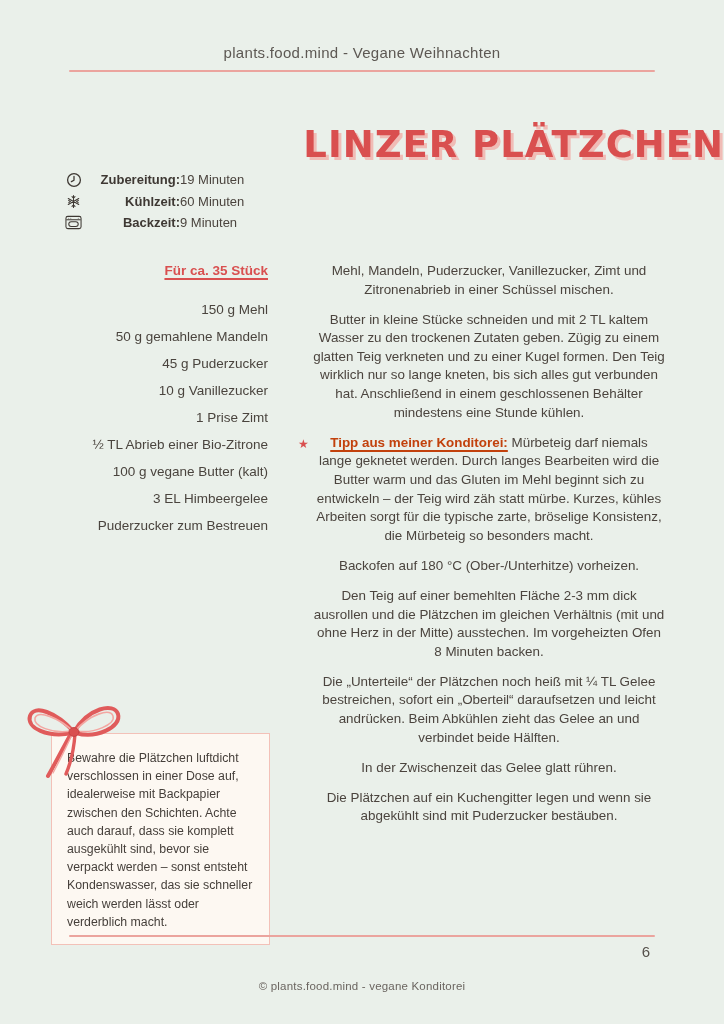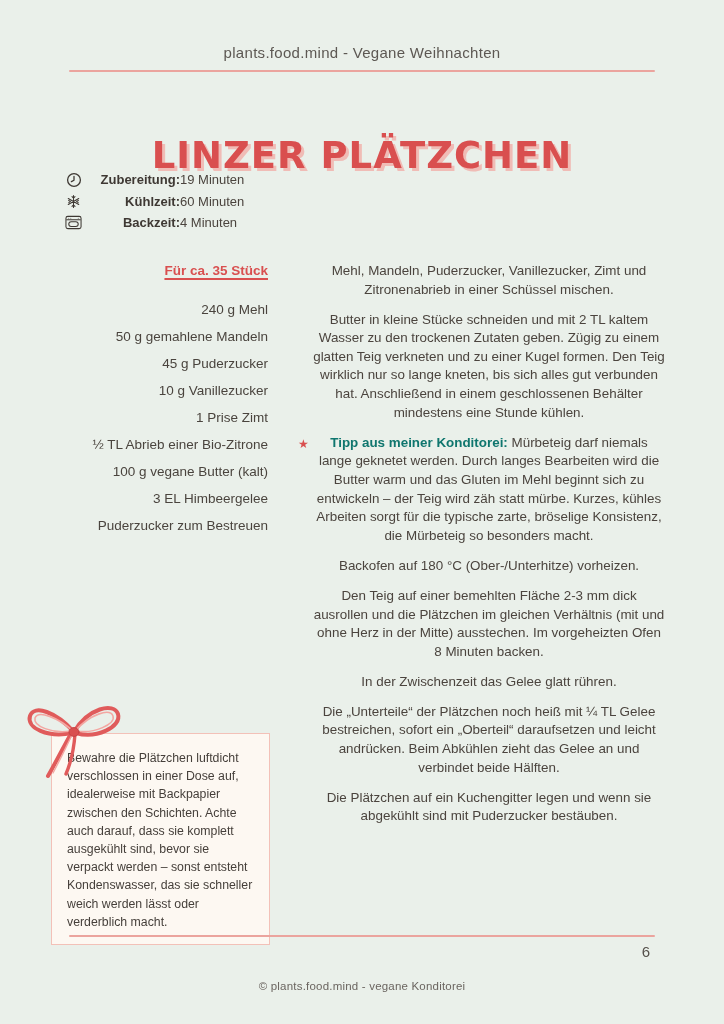--- a/index.html
+++ b/index.html
@@ -15,22 +15,22 @@
 
   .header-text{
     position:absolute;top:44px;left:0;width:100%;
     text-align:center;font-size:15px;letter-spacing:.3px;color:#5d5853;
   }
   .rule{position:absolute;left:69px;right:69px;height:2px;background:#eba49e;border-radius:1px;}
   .rule-top{top:70px;}
   .rule-bottom{top:935px;}
 
   .page-title{
-    position:absolute;top:109px;left:0;width:100%;
-    text-align:center;
+    position:absolute;top:98px;left:0;width:100%;
+    text-align:right;
     font-family:"DejaVu Sans",sans-serif;
     font-weight:bold;font-size:37px;letter-spacing:1px;
     color:#d94f4f;
     text-shadow:3px 3px 0 #f0bcb6;
   }
 
   .meta{position:absolute;top:169px;left:64px;}
   .meta-row{display:flex;align-items:center;height:21.5px;}
   .meta-icon{width:19px;height:16px;display:inline-flex;align-items:center;justify-content:center;margin-right:13px;}
   .meta-label{font-weight:bold;color:#3e3833;font-size:13px;width:84px;text-align:right;}
@@ -44,22 +44,22 @@
     text-decoration:underline;text-decoration-thickness:1.5px;text-underline-offset:3px;
     margin-bottom:18px;
   }
   .ingredient{font-size:13.5px;line-height:27px;color:#4a443e;}
 
   .instructions{position:absolute;top:262px;left:313px;width:352px;text-align:center;}
   .instructions p{margin:0 0 11.5px 0;font-size:13.4px;line-height:18.6px;color:#4b443e;}
   .tip{position:relative;}
   .tip-star{position:absolute;left:-15px;top:1px;color:#d94f4f;font-size:12px;}
   .tip-label{
-    color:#0f766e;font-weight:bold;
-    text-decoration-thickness:1.5px;text-underline-offset:3px;
+    color:#c2410c;font-weight:bold;
+    text-decoration:underline;text-decoration-thickness:1.5px;text-underline-offset:3px;
   }
 
   .storage-box{
     position:absolute;left:51px;top:733px;width:190px;
     background:#fdf8f2;border:1px solid #f3c1b8;
     padding:15px 12px 13px 15px;
     font-size:12.3px;line-height:18.2px;color:#453f3a;
   }
   .bow{position:absolute;left:22px;top:690px;width:104px;height:100px;z-index:2;}
 
@@ -107,45 +107,45 @@
         <svg width="17" height="15" viewBox="0 0 18 15" fill="none" stroke="#3e3833" stroke-width="1.1">
           <rect x="1" y="1" width="16" height="13" rx="2"></rect>
           <line x1="1.4" y1="4.6" x2="16.6" y2="4.6"></line>
           <circle cx="4" cy="2.9" r="0.5" fill="#3e3833" stroke="none"></circle>
           <circle cx="6.2" cy="2.9" r="0.5" fill="#3e3833" stroke="none"></circle>
           <circle cx="14" cy="2.9" r="0.5" fill="#3e3833" stroke="none"></circle>
           <rect x="4" y="6.6" width="10" height="5.2" rx="2.6"></rect>
         </svg>
       </span>
       <span class="meta-label">Backzeit:</span>
-      <span class="meta-value">4 Minuten</span>
+      <span class="meta-value">9 Minuten</span>
     </div>
   </div>
 
   <div class="ingredients">
     <div class="ingredients-heading">Für ca. 35 Stück</div>
-    <div class="ingredient">240 g Mehl</div>
+    <div class="ingredient">150 g Mehl</div>
     <div class="ingredient">50 g gemahlene Mandeln</div>
     <div class="ingredient">45 g Puderzucker</div>
     <div class="ingredient">10 g Vanillezucker</div>
     <div class="ingredient">1 Prise Zimt</div>
     <div class="ingredient">½ TL Abrieb einer Bio-Zitrone</div>
     <div class="ingredient">100 g vegane Butter (kalt)</div>
     <div class="ingredient">3 EL Himbeergelee</div>
     <div class="ingredient">Puderzucker zum Bestreuen</div>
   </div>
 
   <div class="instructions">
     <p>Mehl, Mandeln, Puderzucker, Vanillezucker, Zimt und Zitronenabrieb in einer Schüssel mischen.</p>
     <p>Butter in kleine Stücke schneiden und mit 2 TL kaltem Wasser zu den trockenen Zutaten geben. Zügig zu einem glatten Teig verkneten und zu einer Kugel formen. Den Teig wirklich nur so lange kneten, bis sich alles gut verbunden hat. Anschließend in einem geschlossenen Behälter mindestens eine Stunde kühlen.</p>
     <p class="tip"><span class="tip-star">★</span><span class="tip-label">Tipp aus meiner Konditorei:</span><span> Mürbeteig darf niemals lange geknetet werden. Durch langes Bearbeiten wird die Butter warm und das Gluten im Mehl beginnt sich zu entwickeln – der Teig wird zäh statt mürbe. Kurzes, kühles Arbeiten sorgt für die typische zarte, bröselige Konsistenz, die Mürbeteig so besonders macht.</span></p>
     <p>Backofen auf 180 °C (Ober-/Unterhitze) vorheizen.</p>
     <p>Den Teig auf einer bemehlten Fläche 2-3 mm dick ausrollen und die Plätzchen im gleichen Verhältnis (mit und ohne Herz in der Mitte) ausstechen. Im vorgeheizten Ofen 8 Minuten backen.</p>
+    <p>Die „Unterteile“ der Plätzchen noch heiß mit ¼ TL Gelee bestreichen, sofort ein „Oberteil“ daraufsetzen und leicht andrücken. Beim Abkühlen zieht das Gelee an und verbindet beide Hälften.</p>
     <p>In der Zwischenzeit das Gelee glatt rühren.</p>
-    <p>Die „Unterteile“ der Plätzchen noch heiß mit ¼ TL Gelee bestreichen, sofort ein „Oberteil“ daraufsetzen und leicht andrücken. Beim Abkühlen zieht das Gelee an und verbindet beide Hälften.</p>
     <p>Die Plätzchen auf ein Kuchengitter legen und wenn sie abgekühlt sind mit Puderzucker bestäuben.</p>
   </div>
 
   <div class="storage-box">
     <span>Bewahre die Plätzchen luftdicht verschlossen in einer Dose auf, idealerweise mit Backpapier zwischen den Schichten. Achte auch darauf, dass sie komplett ausgekühlt sind, bevor sie verpackt werden – sonst entsteht Kondenswasser, das sie schneller weich werden lässt oder verderblich macht.</span>
   </div>
 
   <div class="bow">
     <svg width="104" height="100" viewBox="0 0 104 100" fill="none" stroke-linecap="round">
       <path d="M52 42 C 34 22, 12 14, 8 26 C 4 38, 26 48, 50 43" stroke="#e05b5b" stroke-width="4"></path>

